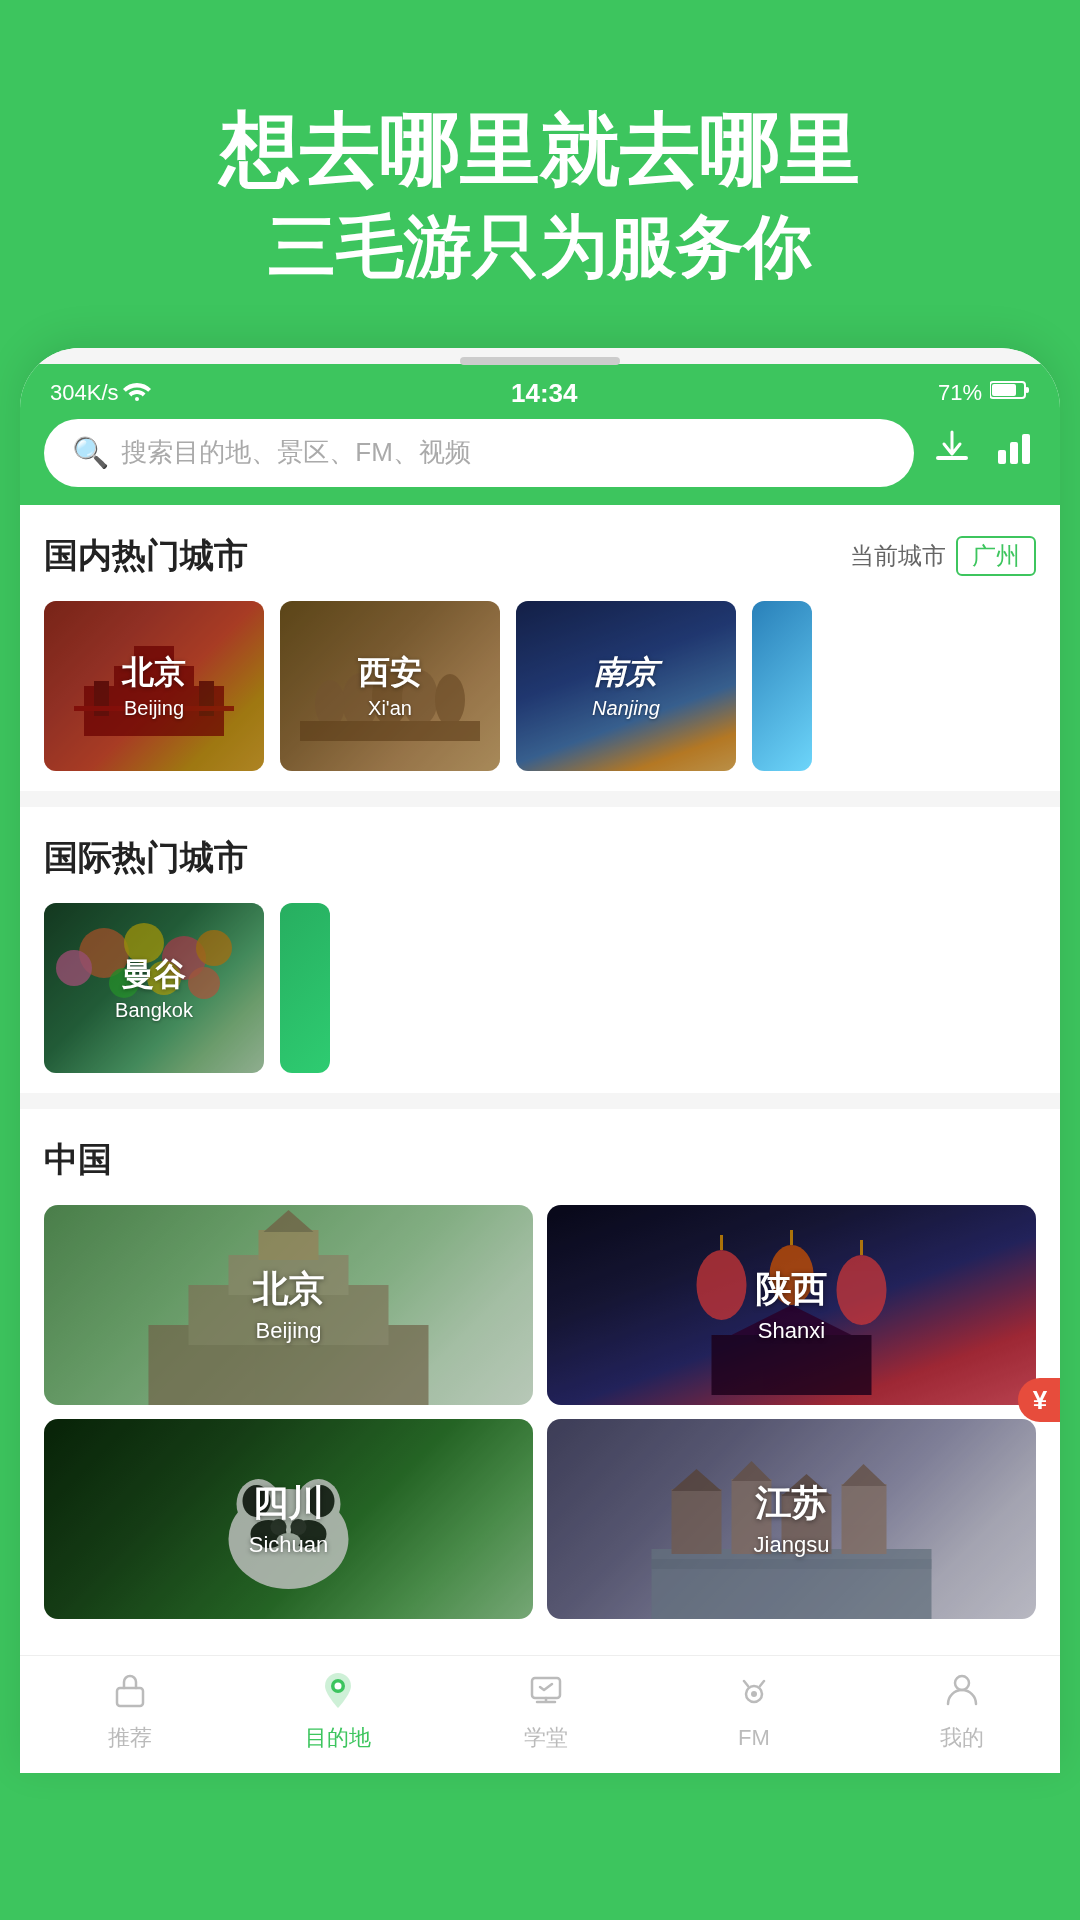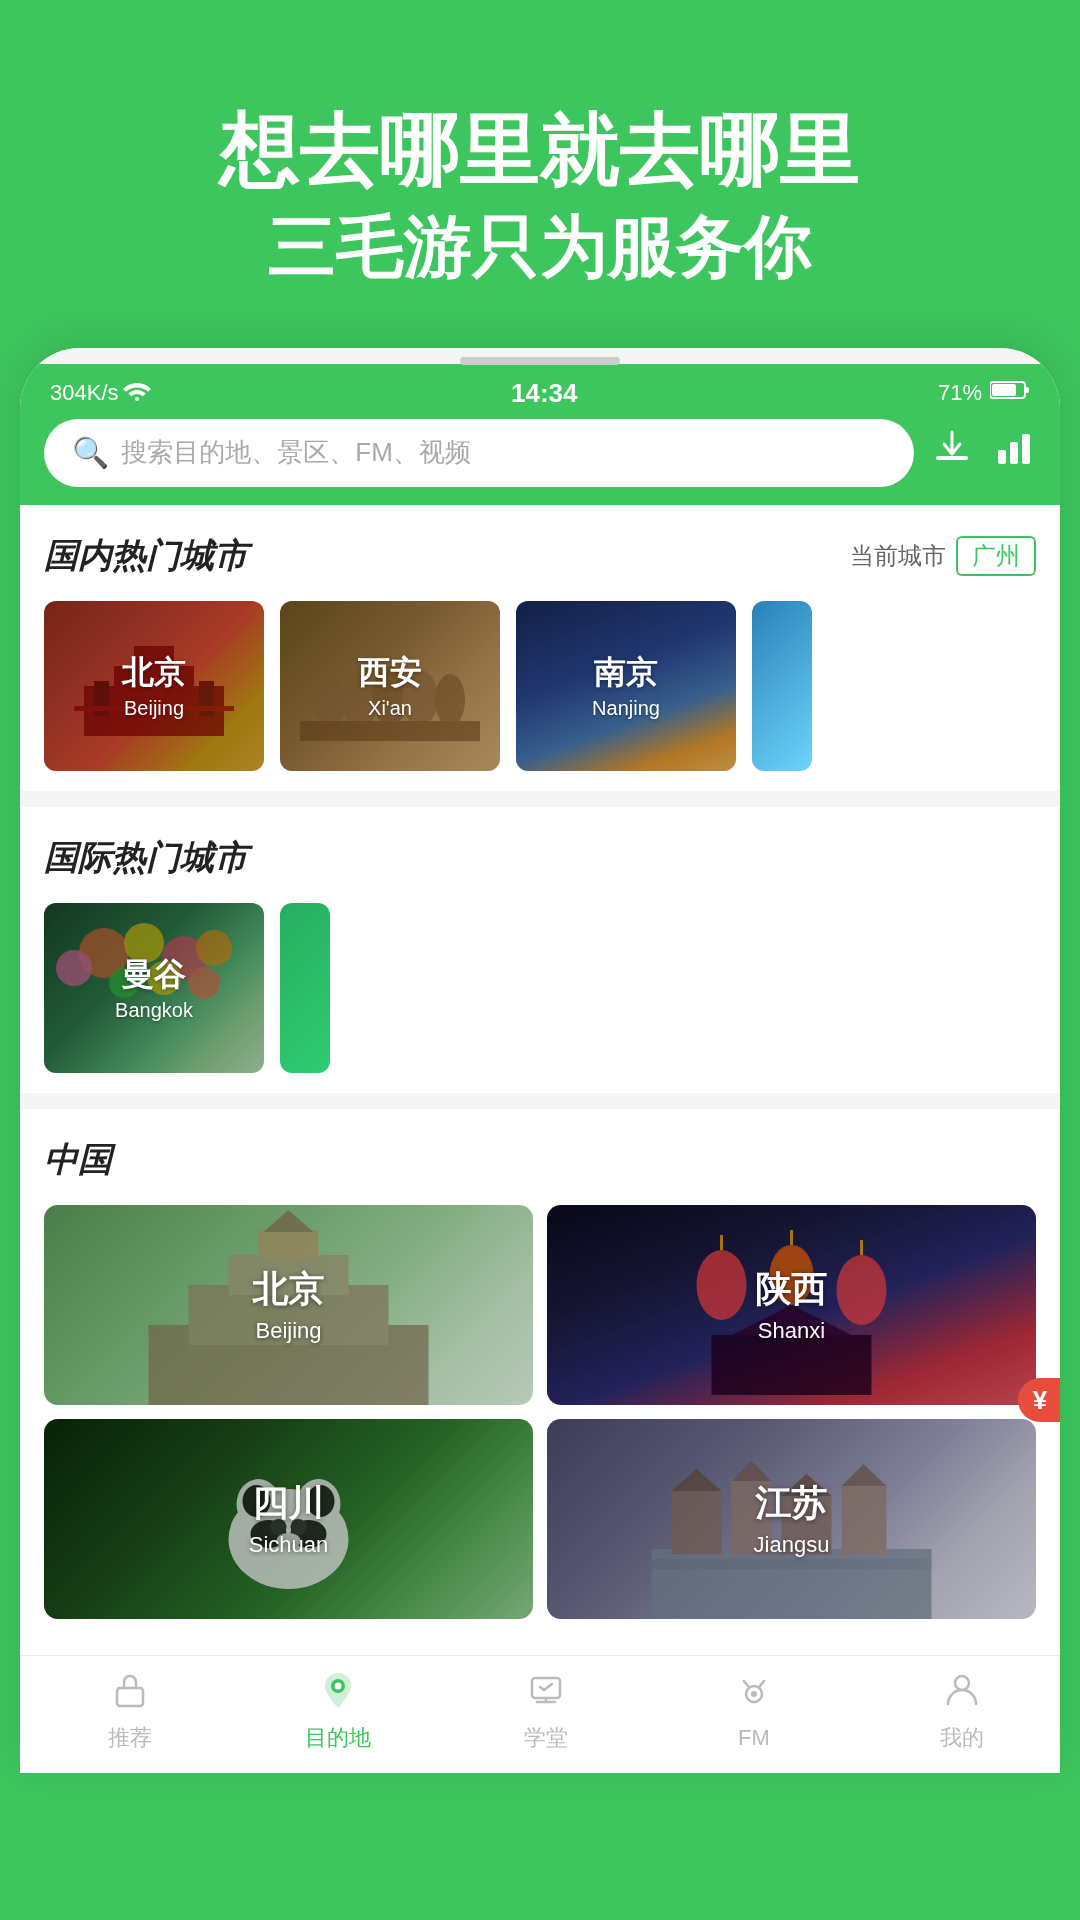--- a/index.html
+++ b/index.html
@@ -107,21 +107,20 @@
     .section-header {
       display: flex;
       justify-content: space-between;
       align-items: center;
       margin-bottom: 22px;
     }
     .section-title {
       font-size: 34px;
       font-weight: 700;
       color: #222;
-      font-style: italic;
     }
     .section-meta {
       display: flex;
       align-items: center;
       gap: 10px;
       font-size: 24px;
       color: #666;
     }
     .city-badge {
       border: 2px solid #3DC55E;
@@ -162,21 +161,21 @@
     .city-name-en {
       color: #fff;
       font-size: 20px;
       text-shadow: 0 1px 3px rgba(0,0,0,0.4);
       margin-top: 2px;
     }
 
     
     .bg-beijing { background: linear-gradient(135deg, #c0392b 0%, #e74c3c 40%, #d4a017 80%, #e8a020 100%); }
     .bg-xian { background: linear-gradient(135deg, #8B6914 0%, #A0865A 40%, #c9a96e 80%, #b8956a 100%); }
-    .bg-nanjing { background: linear-gradient(135deg, #1a3a6e 0%, #2b5295 40%, #4a7fbd 70%, #f0a030 100%); }
+    .bg-nanjing { background: linear-gradient(135deg, #1a3a6e 0%, #2b5295 40%, #4a7fbd 70%, #f0a030 100%); font-style: italic; }
 
     
     .china-grid {
       display: grid;
       grid-template-columns: 1fr 1fr;
       gap: 14px;
     }
     .china-card {
       position: relative;
       border-radius: 14px;

